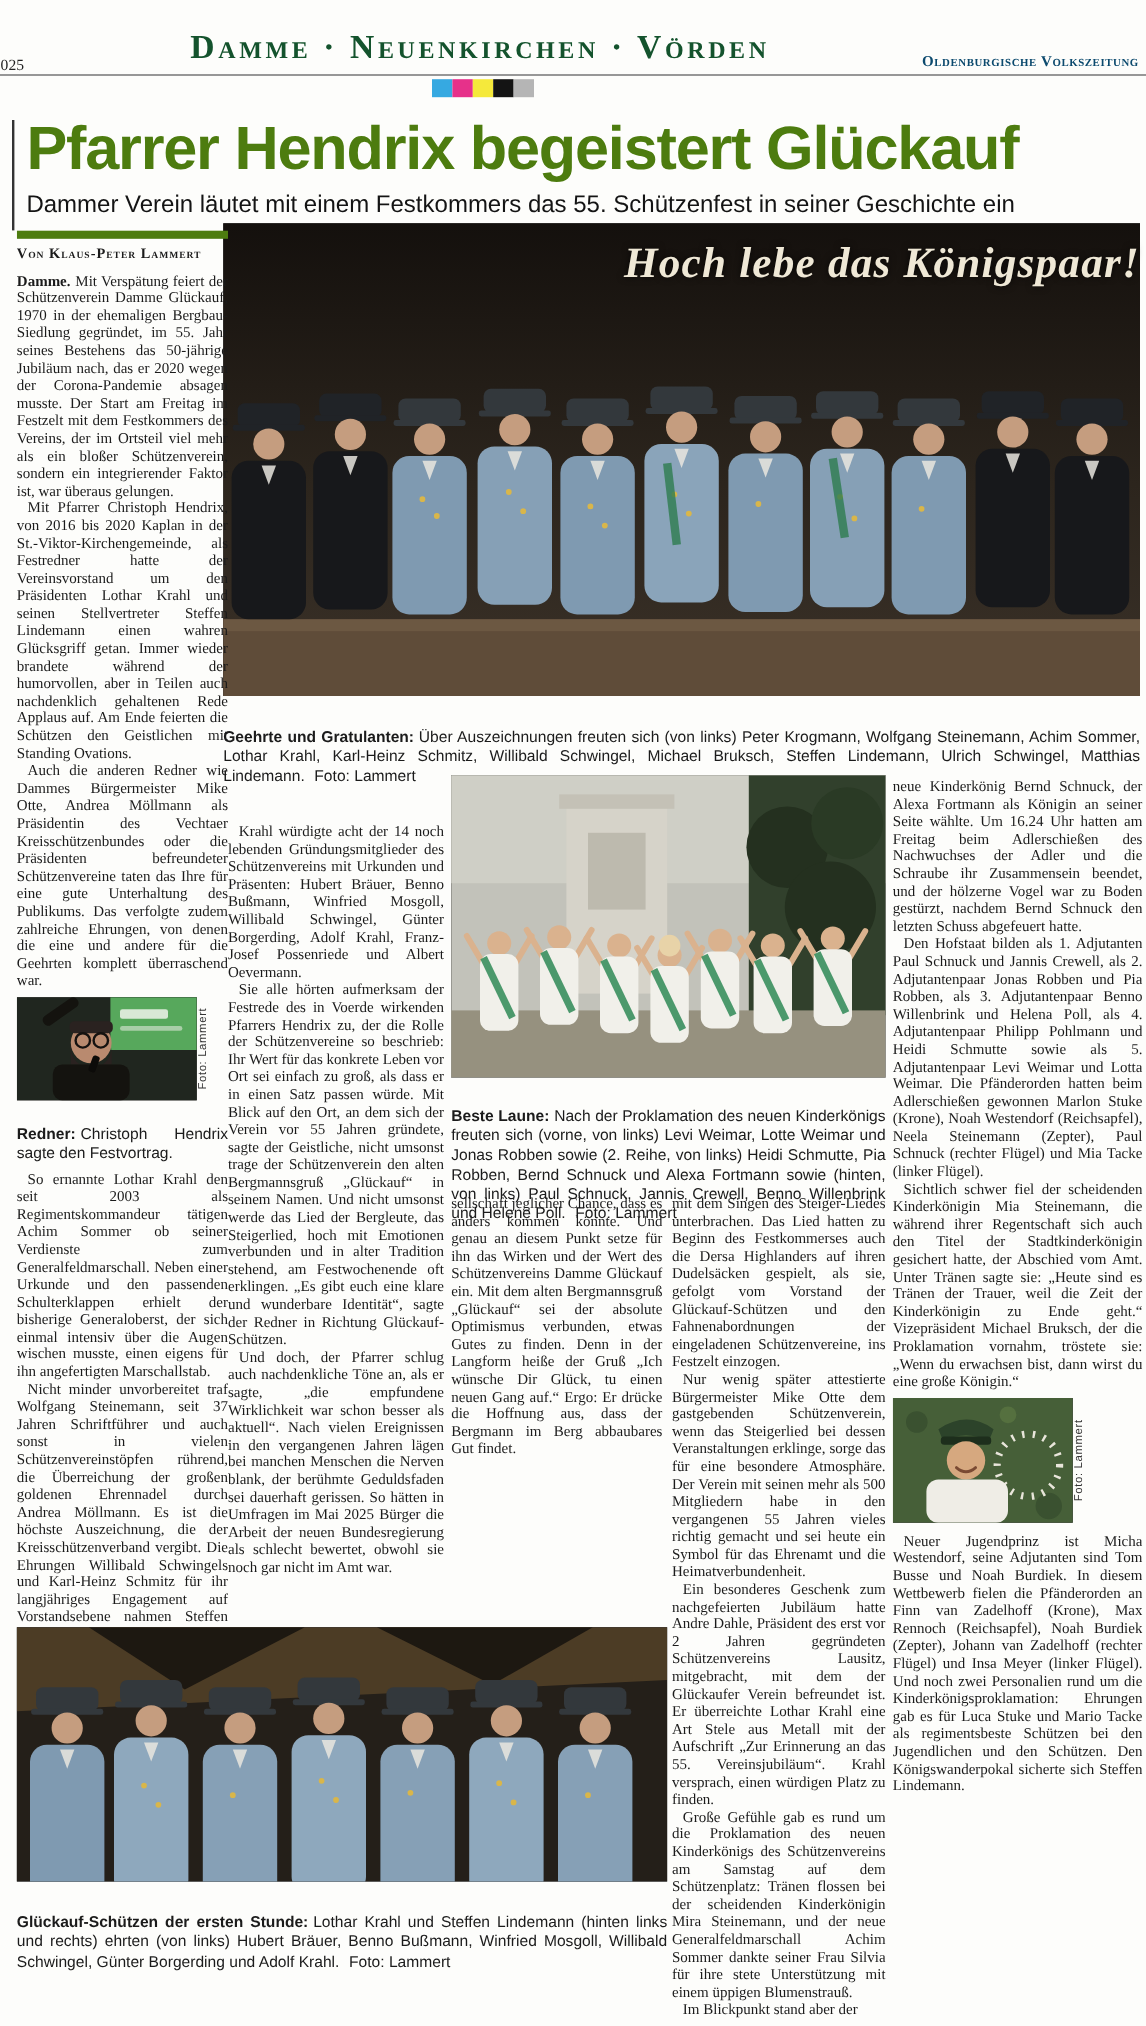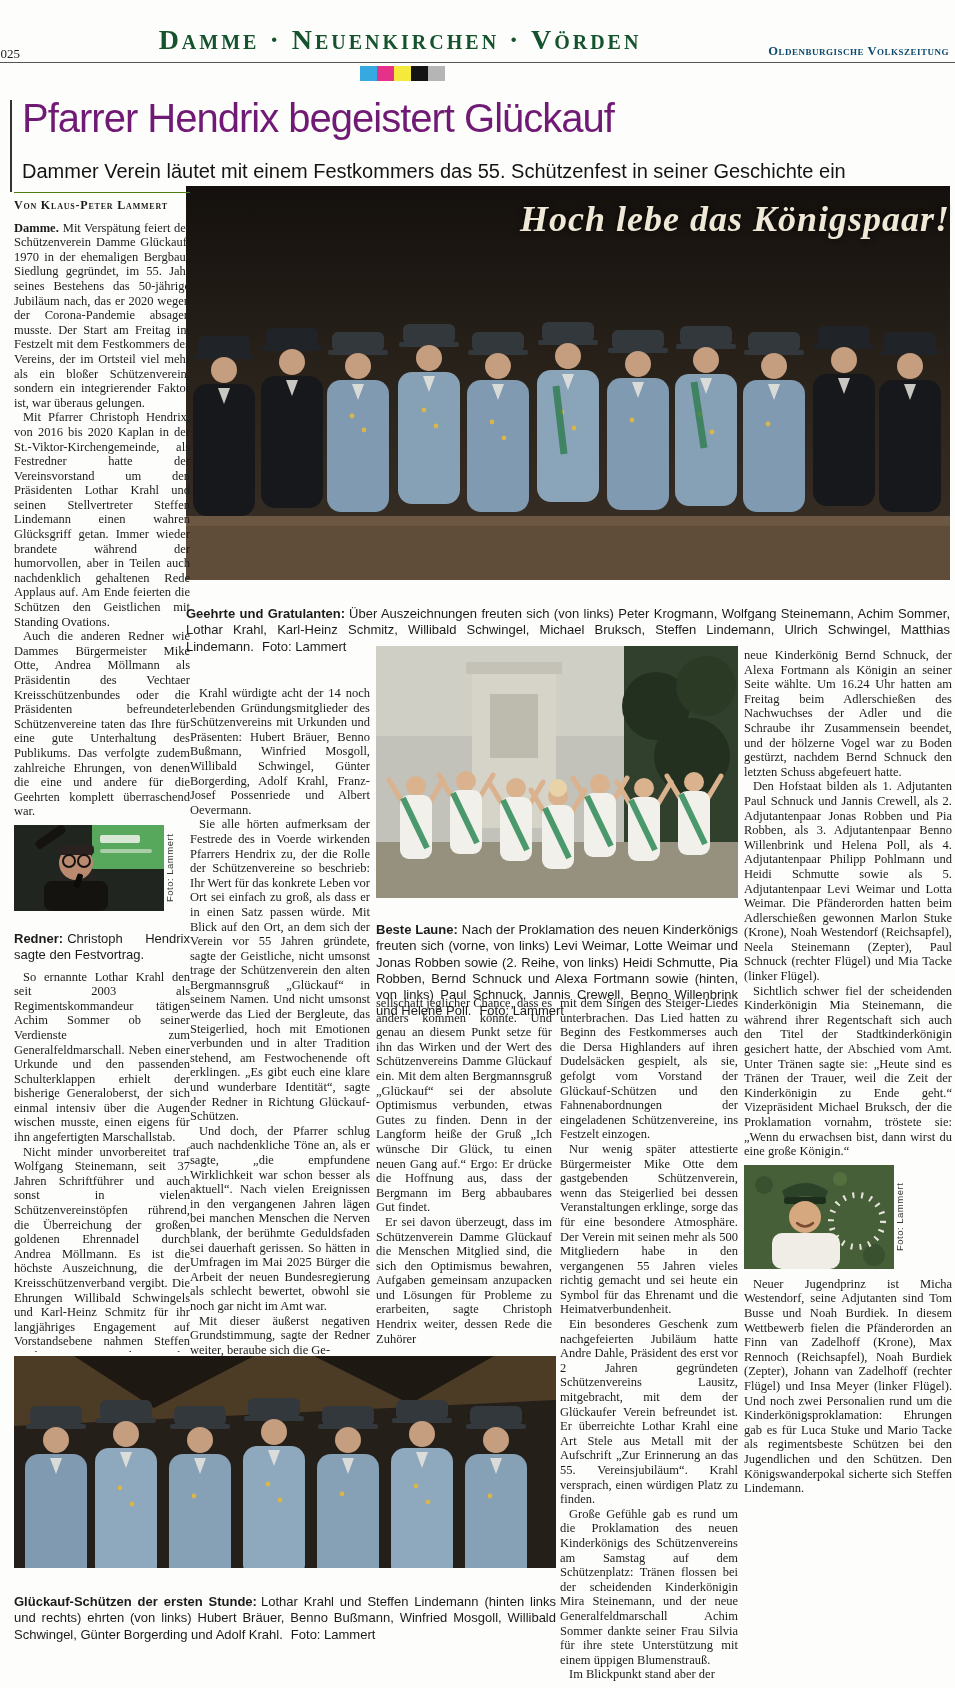--- a/index.html
+++ b/index.html
@@ -10,29 +10,29 @@
   .edition{font:13px "Liberation Serif",serif;color:#222;}
   .section-title{font-family:Liberation Serif, serif;font-variant:small-caps;font-weight:700;
                  font-size:28px;letter-spacing:3px;text-align:center;color:#14532d;}
   .paper-name{font-family:"Liberation Serif",serif;font-variant:small-caps;font-weight:700;
               font-size:12.5px;letter-spacing:.5px;color:#0c4a6e;text-align:right;}
   .hrule{border-top:1px solid #555;height:0;}
   .marks{display:flex;}
   .marks i{display:block;width:17px;height:15px;}
   
   .vbar{width:2px;background:#333;}
-  .headline{font-family:"Liberation Sans",sans-serif;font-weight:400;font-size:40px;
-            letter-spacing:-1px;line-height:1.02;color:#701a75;white-space:nowrap;}
+  .headline{font-family:"Liberation Sans",sans-serif;font-weight:700;font-size:51px;
+            letter-spacing:-1px;line-height:1.02;color:#4d7c0f;white-space:nowrap;}
   .subhead{font-family:"Liberation Sans",sans-serif;font-size:20px;color:#141414;white-space:nowrap;}
   
   .col{position:absolute;overflow:hidden;font-size:12.5px;line-height:14.6px;text-align:justify;}
   .para{margin:0;text-indent:9px;}
   .noind{text-indent:0;}
   .lead{font-weight:700;margin-right:4px;}
-  .byline-box{border-top:1px solid #4d7c0f;padding:5px 0 8px 0;
+  .byline-box{border-top:7px solid #4d7c0f;padding:5px 0 8px 0;
               font-family:"Liberation Serif",serif;font-variant:small-caps;font-weight:700;
               font-size:12px;letter-spacing:.8px;text-align:left;text-indent:0;}
   
   .cap{font-family:"Liberation Sans",sans-serif;font-size:13px;line-height:16.3px;
        text-align:justify;margin:20px 0 0 0;}
   .cap b{margin-right:4px;}
   .credit{margin-left:8px;white-space:nowrap;}
   .photo-frame{display:block;background:#222;}
   .banner-text{font-family:"Liberation Serif",serif;font-style:italic;font-weight:700;
                font-size:36px;color:#efe8d6;text-align:right;letter-spacing:1px;
@@ -146,21 +146,20 @@
   </p>
 
   <p class="para" style="margin-top:6px;">So ernannte Lothar Krahl den seit 2003 als Regimentskommandeur tätigen Achim Sommer ob seiner Verdienste zum Generalfeldmarschall. Neben einer Urkunde und den passenden Schulterklappen erhielt der bisherige Generaloberst, der sich einmal intensiv über die Augen wischen musste, einen eigens für ihn angefertigten Marschallstab.</p>
   <p class="para">Nicht minder unvorbereitet traf Wolfgang Steinemann, seit 37 Jahren Schriftführer und auch sonst in vielen Schützenvereinstöpfen rührend, die Überreichung der großen goldenen Ehrennadel durch Andrea Möllmann. Es ist die höchste Auszeichnung, die der Kreisschützenverband vergibt. Die Ehrungen Willibald Schwingels und Karl-Heinz Schmitz für ihr langjähriges Engagement auf Vorstandsebene nahmen Steffen Lindemann und der stellvertretende Präsident Michael Bruksch vor.</p>
 </div>
 
 <div class="col" style="left:190px;top:686px;width:180px;height:704px;">
   <p class="para">Krahl würdigte acht der 14 noch lebenden Gründungsmitglieder des Schützenvereins mit Urkunden und Präsenten: Hubert Bräuer, Benno Bußmann, Winfried Mosgoll, Willibald Schwingel, Günter Borgerding, Adolf Krahl, Franz-Josef Possenriede und Albert Oevermann.</p>
   <p class="para">Sie alle hörten aufmerksam der Festrede des in Voerde wirkenden Pfarrers Hendrix zu, der die Rolle der Schützenvereine so beschrieb: Ihr Wert für das konkrete Leben vor Ort sei einfach zu groß, als dass er in einen Satz passen würde. Mit Blick auf den Ort, an dem sich der Verein vor 55 Jahren gründete, sagte der Geistliche, nicht umsonst trage der Schützenverein den alten Bergmannsgruß „Glückauf“ in seinem Namen. Und nicht umsonst werde das Lied der Bergleute, das Steigerlied, hoch mit Emotionen verbunden und in alter Tradition stehend, am Festwochenende oft erklingen. „Es gibt euch eine klare und wunderbare Identität“, sagte der Redner in Richtung Glückauf-Schützen.</p>
   <p class="para">Und doch, der Pfarrer schlug auch nachdenkliche Töne an, als er sagte, „die empfundene Wirklichkeit war schon besser als aktuell“. Nach vielen Ereignissen in den vergangenen Jahren lägen bei manchen Menschen die Nerven blank, der berühmte Geduldsfaden sei dauerhaft gerissen. So hätten in Umfragen im Mai 2025 Bürger die Arbeit der neuen Bundesregierung als schlecht bewertet, obwohl sie noch gar nicht im Amt war.</p>
-  <p class="para">Mit dieser äußerst negativen Grundstimmung, sagte der Redner weiter, beraube sich die Ge-</p>
 </div>
 
 <div class="abs photo-frame" style="left:376px;top:646px;width:362px;height:252px;">
   <svg width="362" height="252" viewBox="0 0 362 252">
     <defs>
       <g id="kid">
         <circle cy="-30" r="10" fill="#dab28e"></circle>
         <path d="M-14,-14 L-27,-36 M14,-14 L27,-36" stroke="#dab28e" stroke-width="5" stroke-linecap="round"></path>
         <rect x="-16" y="-21" width="32" height="64" rx="9" fill="#f1f0ea"></rect>
         <path d="M-13,-18 L11,32" stroke="#3a8f5f" stroke-width="6" opacity=".9"></path>
@@ -185,21 +184,20 @@
     <use href="#kid" x="318" y="166"></use>
     <circle cx="182" cy="142" r="9" fill="#e8d3a8"></circle>
   </svg>
 </div>
 <p class="abs cap" style="left:376px;top:902px;width:362px;">
   <b>Beste Laune:</b><span>Nach der Proklamation des neuen Kinderkönigs freuten sich (vorne, von links) Levi Weimar, Lotte Weimar und Jonas Robben sowie (2. Reihe, von links) Heidi Schmutte, Pia Robben, Bernd Schnuck und Alexa Fortmann sowie (hinten, von links) Paul Schnuck, Jannis Crewell, Benno Willenbrink und Helene Poll.</span><span class="credit">Foto: Lammert</span>
 </p>
 
 <div class="col" style="left:376px;top:996px;width:176px;height:356px;">
   <p class="para noind">sellschaft jeglicher Chance, dass es anders kommen könnte. Und genau an diesem Punkt setze für ihn das Wirken und der Wert des Schützenvereins Damme Glückauf ein. Mit dem alten Bergmannsgruß „Glückauf“ sei der absolute Optimismus verbunden, etwas Gutes zu finden. Denn in der Langform heiße der Gruß „Ich wünsche Dir Glück, tu einen neuen Gang auf.“ Ergo: Er drücke die Hoffnung aus, dass der Bergmann im Berg abbaubares Gut findet.</p>
-  <p class="para">Er sei davon überzeugt, dass im Schützenverein Damme Glückauf die Menschen Mitglied sind, die sich den Optimismus bewahren, Aufgaben gemeinsam anzupacken und Lösungen für Probleme zu erarbeiten, sagte Christoph Hendrix weiter, dessen Rede die Zuhörer</p>
 </div>
 
 <div class="col" style="left:560px;top:996px;width:178px;height:692px;">
   <p class="para noind">mit dem Singen des Steiger-Liedes unterbrachen. Das Lied hatten zu Beginn des Festkommerses auch die Dersa Highlanders auf ihren Dudelsäcken gespielt, als sie, gefolgt vom Vorstand der Glückauf-Schützen und den Fahnenabordnungen der eingeladenen Schützenvereine, ins Festzelt einzogen.</p>
   <p class="para">Nur wenig später attestierte Bürgermeister Mike Otte dem gastgebenden Schützenverein, wenn das Steigerlied bei dessen Veranstaltungen erklinge, sorge das für eine besondere Atmosphäre. Der Verein mit seinen mehr als 500 Mitgliedern habe in den vergangenen 55 Jahren vieles richtig gemacht und sei heute ein Symbol für das Ehrenamt und die Heimatverbundenheit.</p>
   <p class="para">Ein besonderes Geschenk zum nachgefeierten Jubiläum hatte Andre Dahle, Präsident des erst vor 2 Jahren gegründeten Schützenvereins Lausitz, mitgebracht, mit dem der Glückaufer Verein befreundet ist. Er überreichte Lothar Krahl eine Art Stele aus Metall mit der Aufschrift „Zur Erinnerung an das 55. Vereinsjubiläum“. Krahl versprach, einen würdigen Platz zu finden.</p>
   <p class="para">Große Gefühle gab es rund um die Proklamation des neuen Kinderkönigs des Schützenvereins am Samstag auf dem Schützenplatz: Tränen flossen bei der scheidenden Kinderkönigin Mira Steinemann, und der neue Generalfeldmarschall Achim Sommer dankte seiner Frau Silvia für ihre stete Unterstützung mit einem üppigen Blumenstrauß.</p>
   <p class="para">Im Blickpunkt stand aber der</p>
 </div>
 

